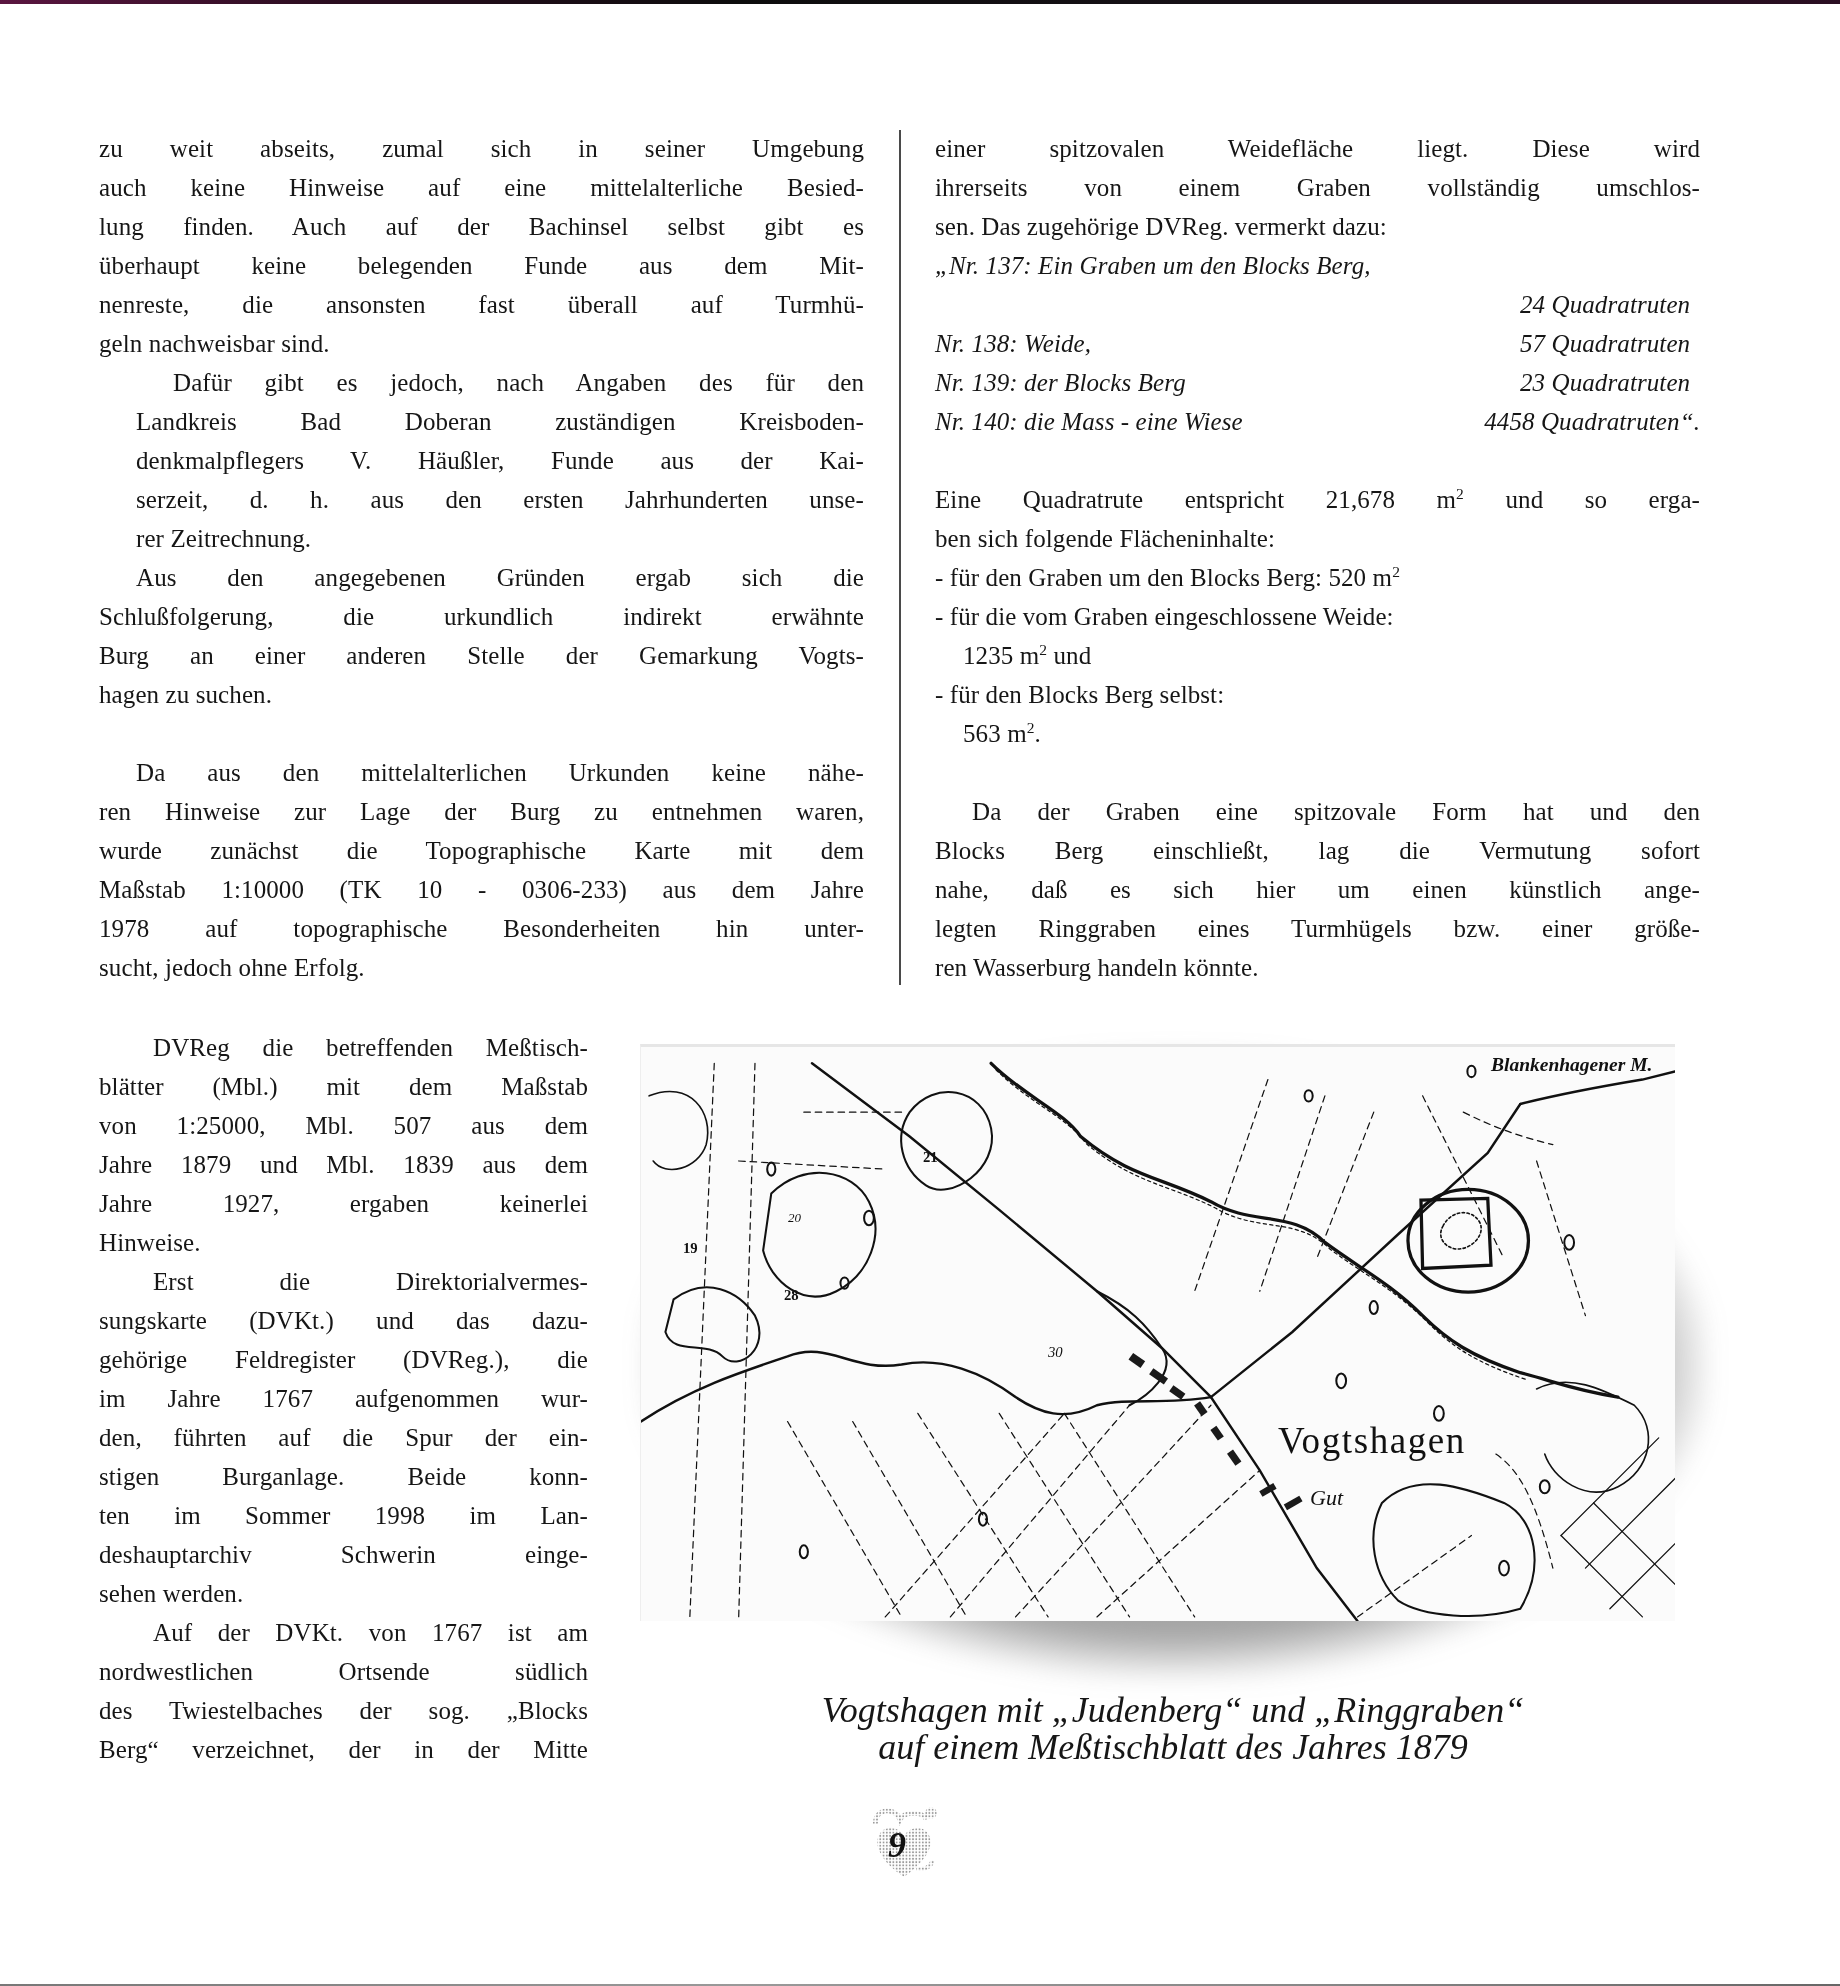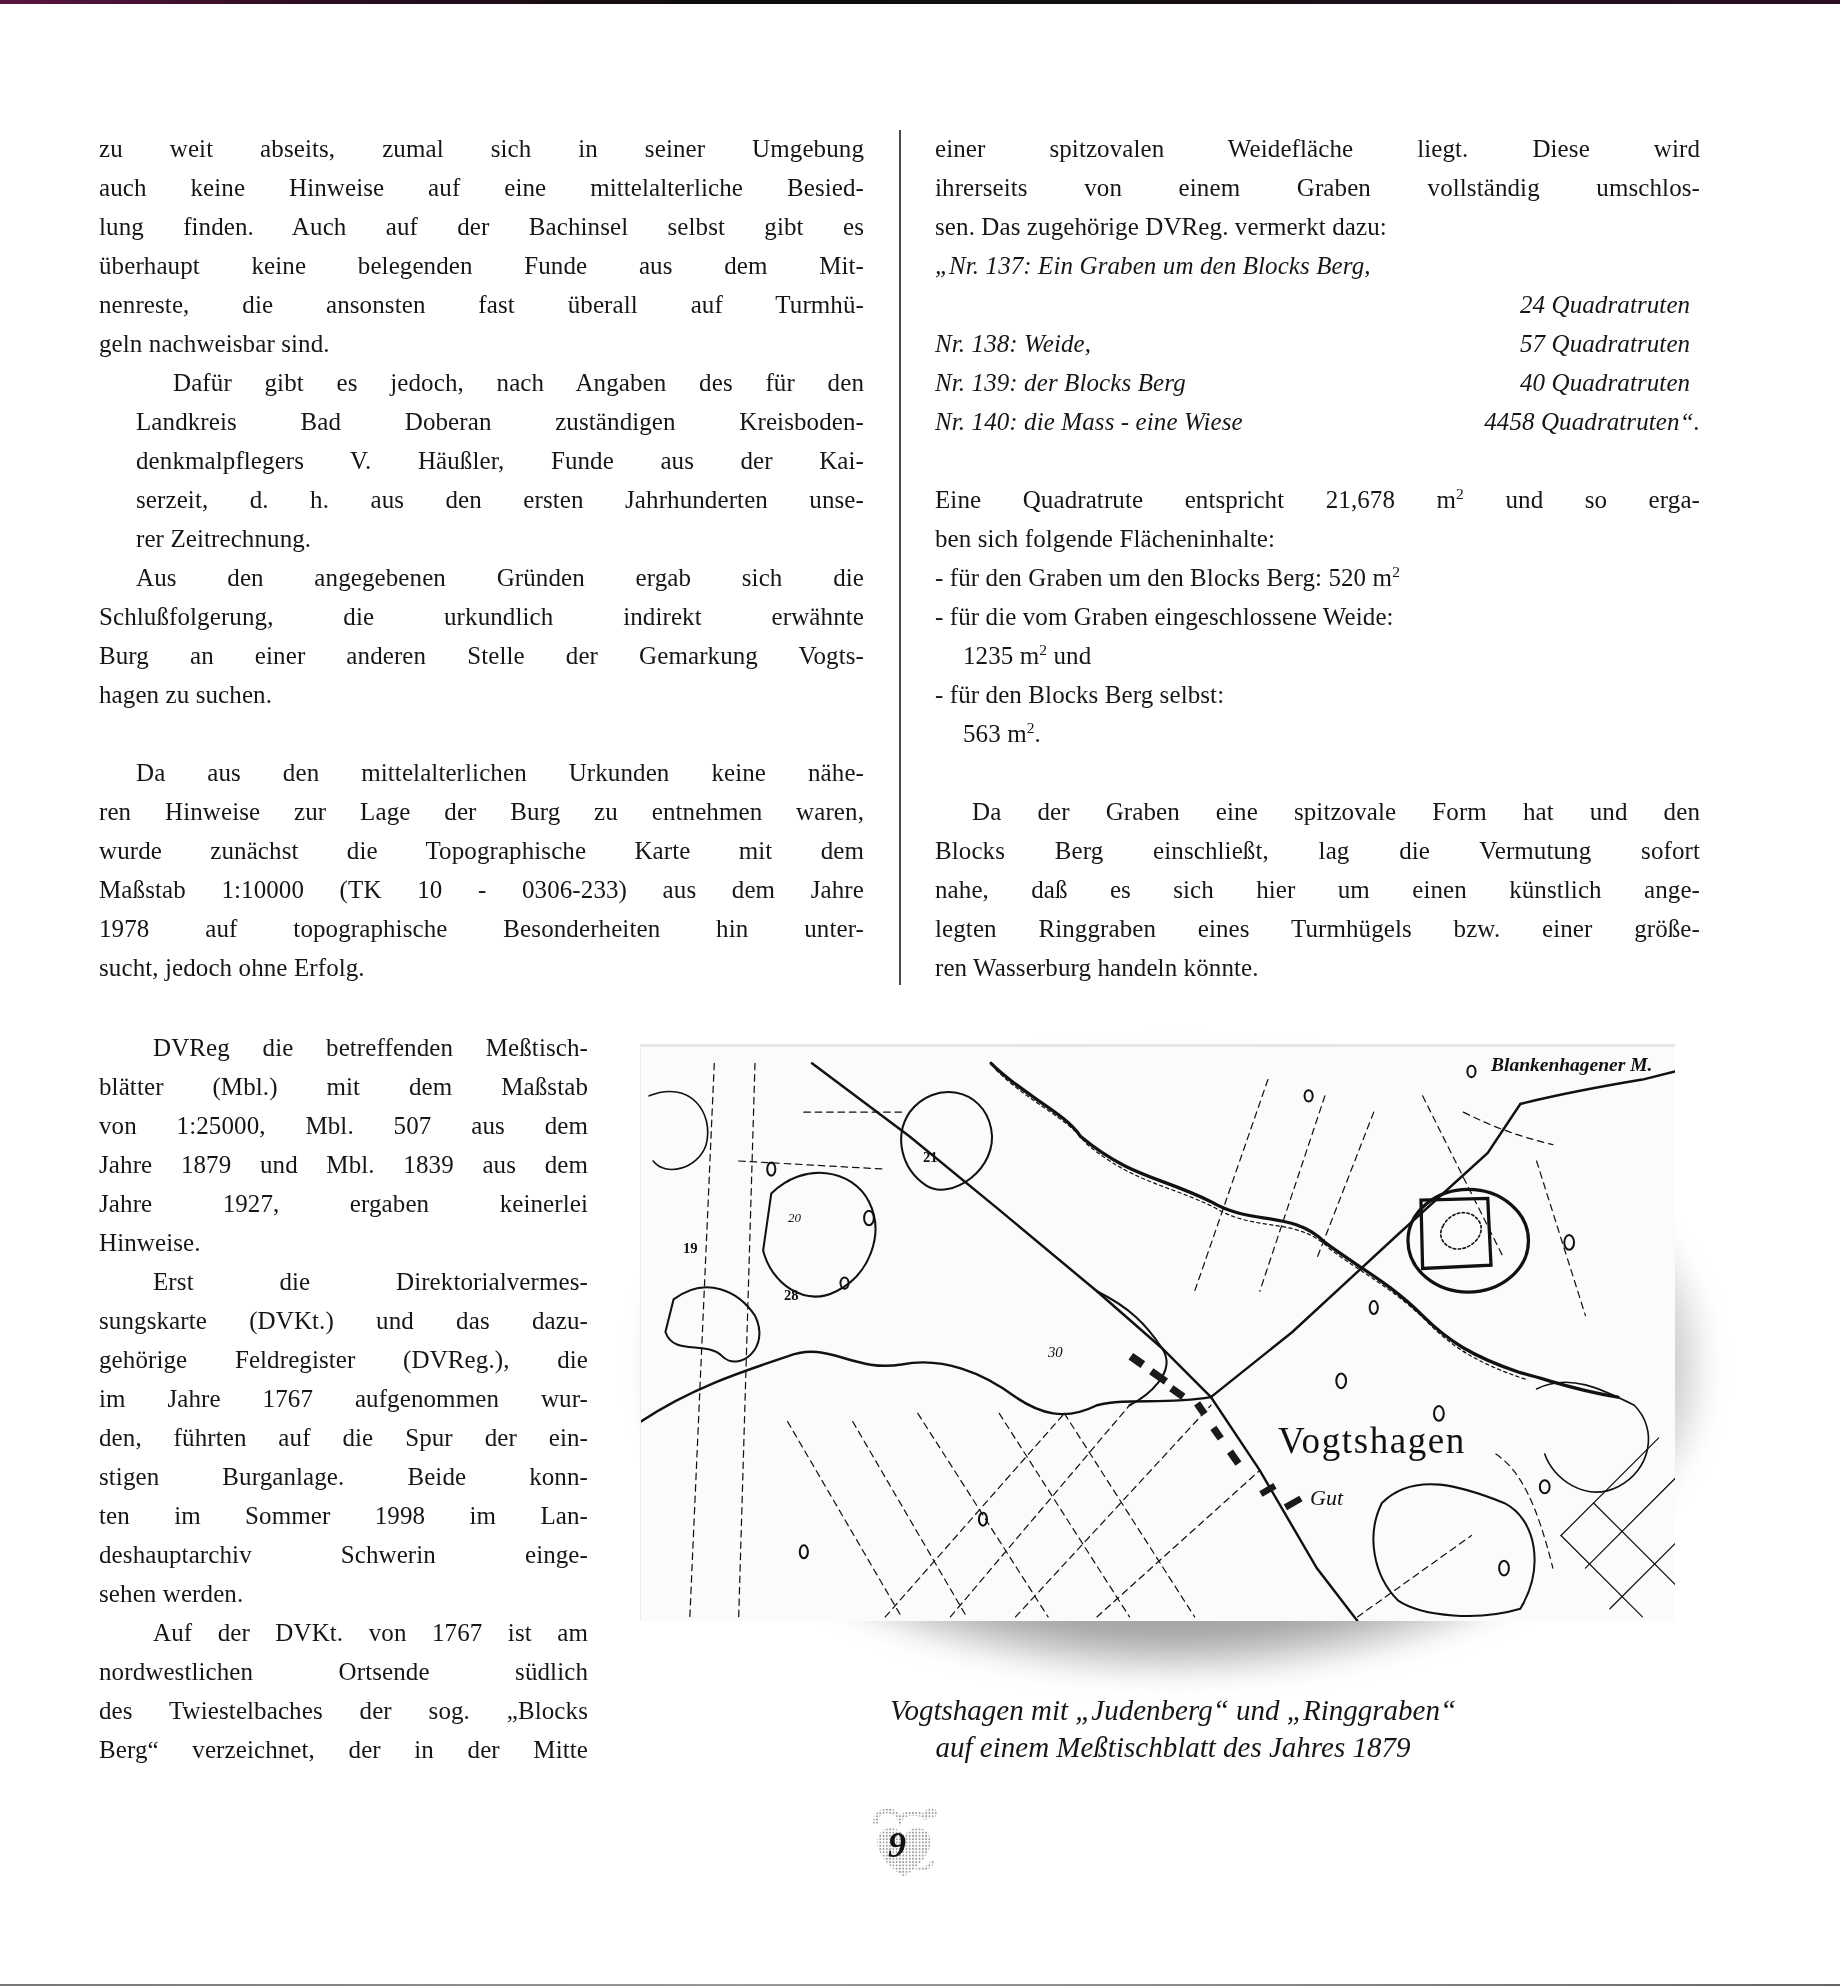--- a/index.html
+++ b/index.html
@@ -61,21 +61,21 @@
     #lbl-blanken { left: 814px; top: 6.5px; font-size: 19.5px; font-style: italic; font-weight: bold; margin-left: 36px; }
     #lbl-gut { left: 669px; top: 438px; font-size: 22px; font-style: italic; text-align: center; }
     #lbl-30a { left: 407px; top: 297px; font-size: 14.7px; font-style: italic; }
     #lbl-20 { left: 147px; top: 163px; font-size: 13px; font-style: italic; }
     #lbl-21 { left: 282px; top: 102px; font-size: 14.7px; font-weight: bold; }
     #lbl-28 { left: 143px; top: 240px; font-size: 14.7px; font-weight: bold; }
     #lbl-19 { left: 42px; top: 193px; font-size: 14.7px; font-weight: bold; }
 
     .caption {
       position: absolute; left: 782px; top: 1692px; width: 782px;
-      text-align: center; font-style: italic; font-size: 29px; line-height: 37px;
+      text-align: center; font-style: italic; font-size: 36px; line-height: 37px;
     }
     .page-ornament {
       position: absolute; left: 859px; top: 1795px; width: 90px; height: 90px;
     }
     .page-number {
       position: absolute; left: 888px; top: 1824px; font-size: 36px; font-style: italic;
       font-weight: bold; color: #111;
     }
   </style>
 </head>
@@ -158,21 +158,21 @@
     </div>
     <div class="reg-row right">
       <span style="padding-right:9.8px">24 Quadratruten</span>
     </div>
     <div class="reg-row">
       <span>Nr. 138: Weide,</span>
       <span style="padding-right:9.8px">57 Quadratruten</span>
     </div>
     <div class="reg-row">
       <span>Nr. 139: der Blocks Berg</span>
-      <span style="padding-right:9.8px">40 Quadratruten</span>
+      <span style="padding-right:9.8px">23 Quadratruten</span>
     </div>
     <div class="reg-row">
       <span>Nr. 140: die Mass - eine Wiese</span>
       <span>4458 Quadratruten“.</span>
     </div>
   </div>
   <div class="gap"></div>
   <p>
     <span class="line"><span>Eine Quadratrute entspricht 21,678 m</span><sup>2</sup><span> und so erga-</span></span>
     <span class="line last">ben sich folgende Flächeninhalte:</span>

